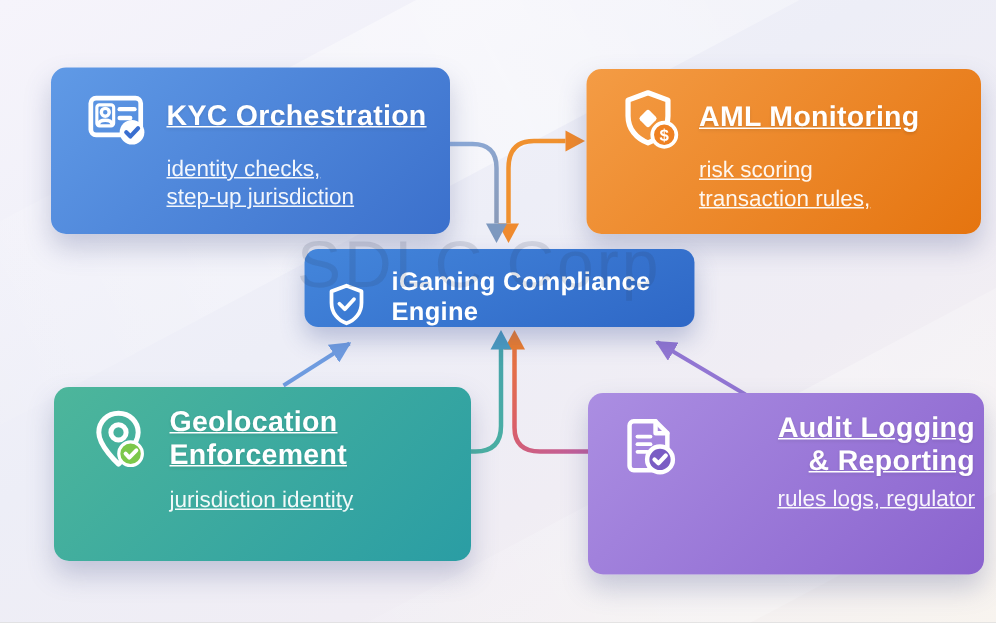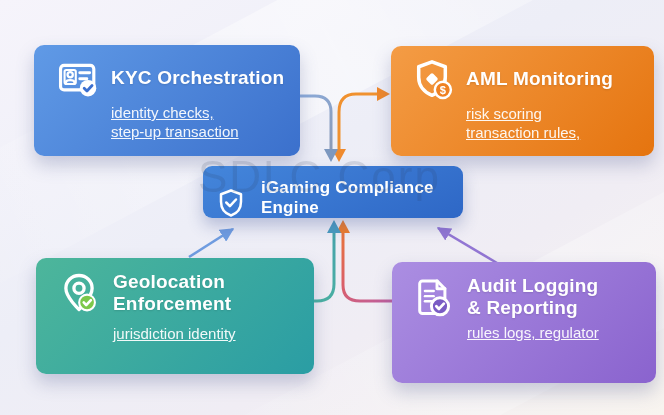--- a/index.html
+++ b/index.html
@@ -9,33 +9,33 @@
     background:linear-gradient(150deg,#f6f4fb 0%,#edeef7 42%,#f0edf4 68%,#f8f4ef 100%);
   }
   .streak{position:absolute;width:900px;height:120px;background:linear-gradient(90deg,rgba(255,255,255,0),rgba(255,255,255,.5),rgba(255,255,255,0));transform:rotate(-28deg);pointer-events:none;}
   #arrows{position:absolute;left:0;top:0;z-index:1;pointer-events:none;}
   .node{
     position:absolute;z-index:2;border-radius:10px;color:#fff;
     box-shadow:0 9px 18px rgba(76,86,140,.28);
     display:grid;grid-template-columns:auto 1fr;column-gap:13px;align-content:start;
   }
   .node .ic{grid-column:1;grid-row:1;align-self:center;line-height:0;}
-  .node .ttlwrap{grid-column:2;grid-row:1;align-self:center;}
+  .node .ttlwrap{grid-column:2;grid-row:1;align-self:center;text-decoration:underline;}
   .ttl{font-size:19px;font-weight:700;line-height:22px;letter-spacing:.2px;
        text-shadow:0 1px 2px rgba(0,0,0,.12);}
   .sub{grid-column:2;grid-row:2;font-size:15px;line-height:19px;font-weight:400;
        color:rgba(255,255,255,.93);margin-top:4px;text-decoration:underline;}
   #kyc   {left:34px; top:45px;  width:238px;height:99px; padding:12px 6px 0 22px;
           background:linear-gradient(135deg,#609ae6 0%,#3b70cc 100%);}
   #aml   {left:391px;top:46px;  width:237px;height:98px; padding:12px 6px 0 20px;
           background:linear-gradient(135deg,#f49c45 0%,#e5740f 100%);}
   #geo   {left:36px; top:258px; width:240px;height:103px;padding:13px 16px 0 22px;
           background:linear-gradient(135deg,#4db69b 0%,#2a9da4 100%);}
   #audit {left:392px;top:262px; width:238px;height:108px;padding:13px 6px 0 20px;
-          background:linear-gradient(135deg,#ab8ee2 0%,#8a63ce 100%);}
+          background:linear-gradient(135deg,#ab8ee2 0%,#8a63ce 100%);text-align:right;}
   #geo .sub{margin-top:9px;}
   #engine{
     left:203px;top:166px;width:260px;height:52px;z-index:2;position:absolute;
     border-radius:9px;display:flex;align-items:flex-end;gap:15px;padding-left:13px;
     background:linear-gradient(155deg,#4486db 0%,#2e67c6 100%);
     box-shadow:0 8px 16px rgba(60,80,150,.30);color:#fff;box-sizing:border-box;
   }
   #engine .engttl{font-size:17px;font-weight:600;letter-spacing:.2px;}
   #watermark{
     position:absolute;left:198px;top:152px;z-index:4;white-space:nowrap;
@@ -100,21 +100,21 @@
         <line x1="13.6" y1="12.4" x2="17.6" y2="12.4" stroke-width="1.7"></line>
         <circle cx="18.3" cy="17.8" r="4.7" fill="#ffffff" stroke="none"></circle>
         <polyline points="16.1,17.8 17.7,19.4 20.6,16.3" stroke="#3a6fd0" stroke-width="1.6" fill="none"></polyline>
       </svg>
     </span>
     <div class="ttlwrap">
       <div class="ttl">KYC Orchestration</div>
     </div>
     <div class="sub">
       <div>identity checks,</div>
-      <div>step-up transaction</div>
+      <div>step-up jurisdiction</div>
     </div>
   </div>
 
   <div class="node" id="aml">
     <span class="ic">
       <svg width="42" height="42" viewBox="0 0 24 24" fill="none" stroke="#fff" stroke-linecap="round" stroke-linejoin="round">
         <path d="M12,2.2 L19.6,5 V11 C19.6,16 16.4,19.6 12,21.3 C7.6,19.6 4.4,16 4.4,11 V5 Z" stroke-width="2"></path>
         <rect x="9.4" y="9.4" width="5.2" height="5.2" rx="1" transform="rotate(45 12 12)" fill="#fff" stroke="none"></rect>
         <circle cx="18.2" cy="18.2" r="4.6" fill="#ef8122" stroke="#fff" stroke-width="1.4"></circle>
         <text x="18.2" y="20.4" font-size="6.4" font-weight="bold" fill="#fff" text-anchor="middle" stroke="none" font-family="Liberation Sans, sans-serif">$</text>

